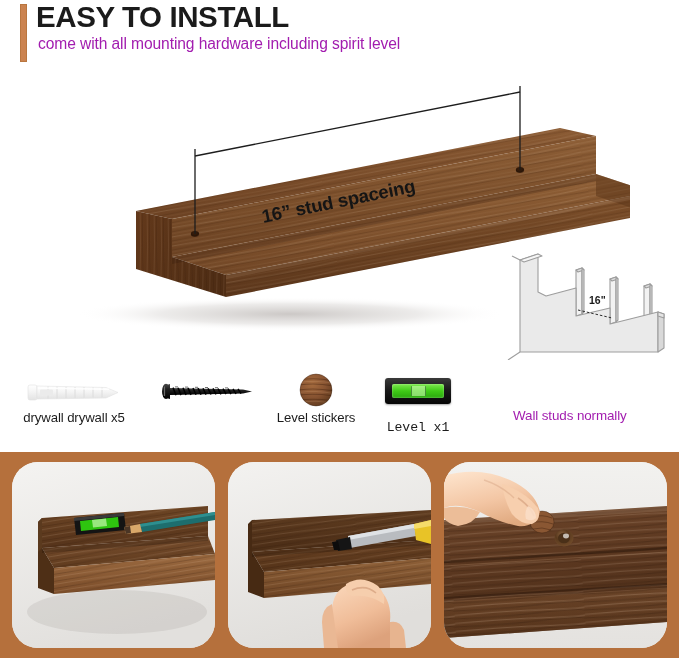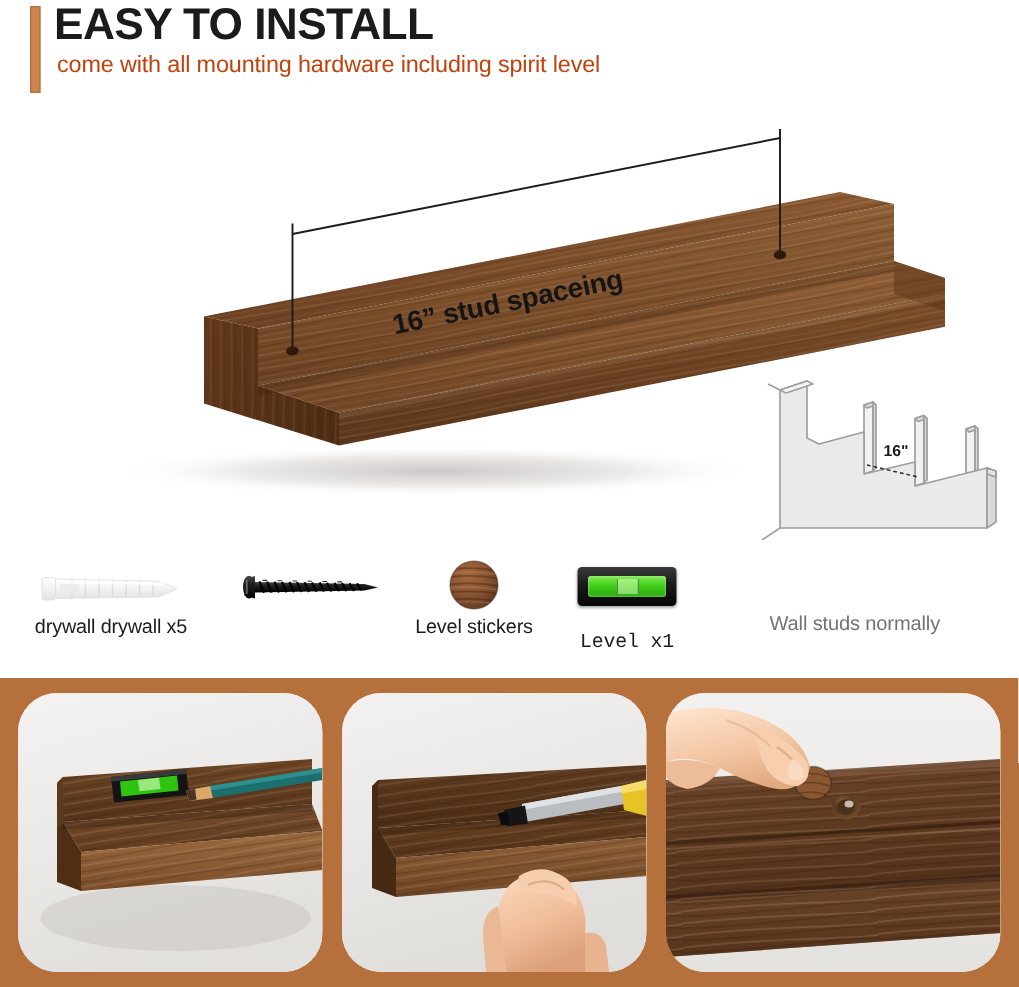--- a/index.html
+++ b/index.html
@@ -40,21 +40,21 @@
     font-weight: bold;
     letter-spacing: -0.4px;
     color: #1b1b1b;
     white-space: nowrap;
     line-height: 36px;
   }
   .header-sub {
     position: absolute;
     left: 38px; top: 33px;
     font-size: 15.6px;
-    color: #c2410c;
+    color: #a21caf;
     letter-spacing: -0.1px;
     white-space: nowrap;
     line-height: 22px;
   }
 
   
   .hero { position: absolute; left: 0; top: 66px; width: 679px; height: 290px; }
 
   .shelf-wrap {
     position: absolute;
@@ -81,21 +81,21 @@
     position: absolute;
     left: 498px; top: 248px;
     width: 176px; height: 112px;
   }
   .stud-note {
     position: absolute;
     left: 513px; top: 407px;
     width: 160px;
     font-size: 13.4px;
     line-height: 18.5px;
-    color: #737373;
+    color: #a21caf;
     letter-spacing: -0.1px;
   }
 
   
   .hw-row { position: absolute; left: 0; top: 368px; width: 500px; height: 74px; }
   .hw-item { position: absolute; text-align: center; }
   .hw-icon { position: relative; height: 42px; }
   .hw-label {
     font-size: 13.2px;
     color: #1c1c1c;

